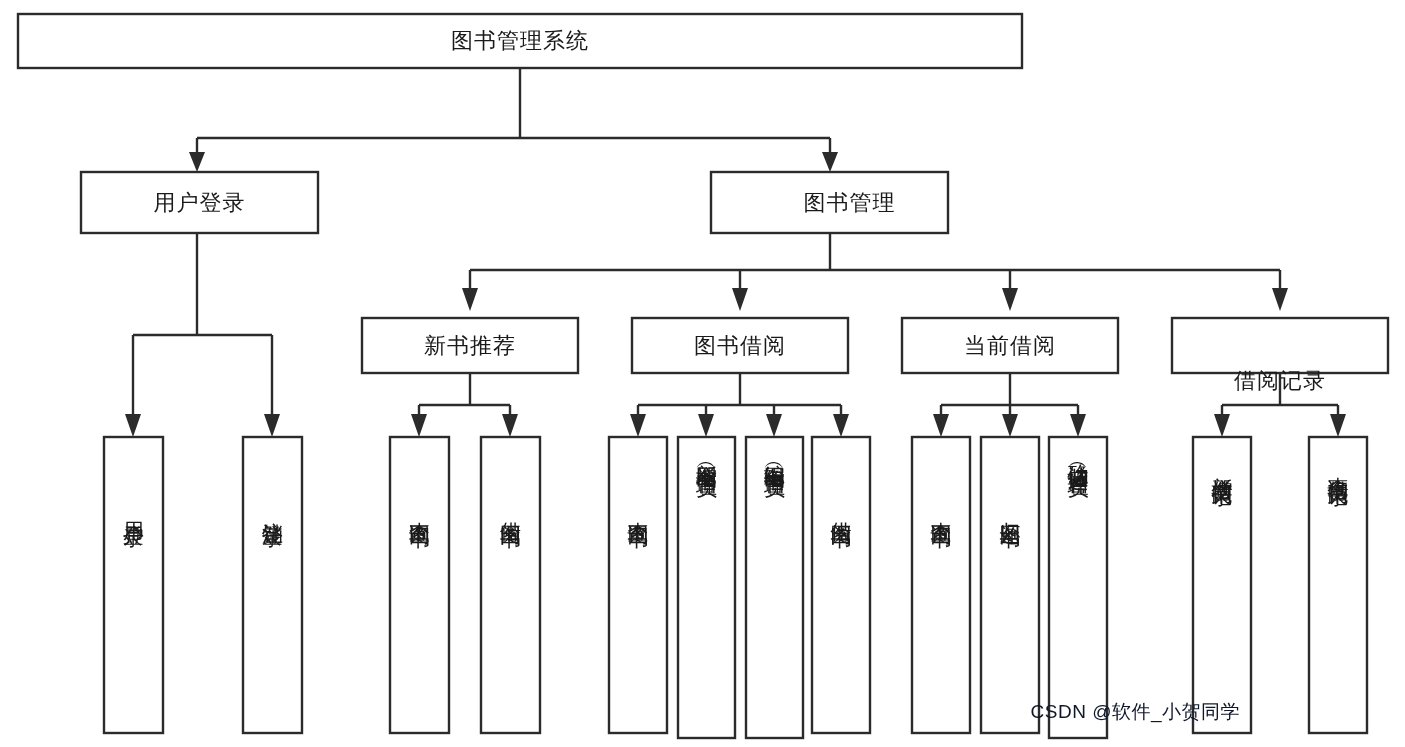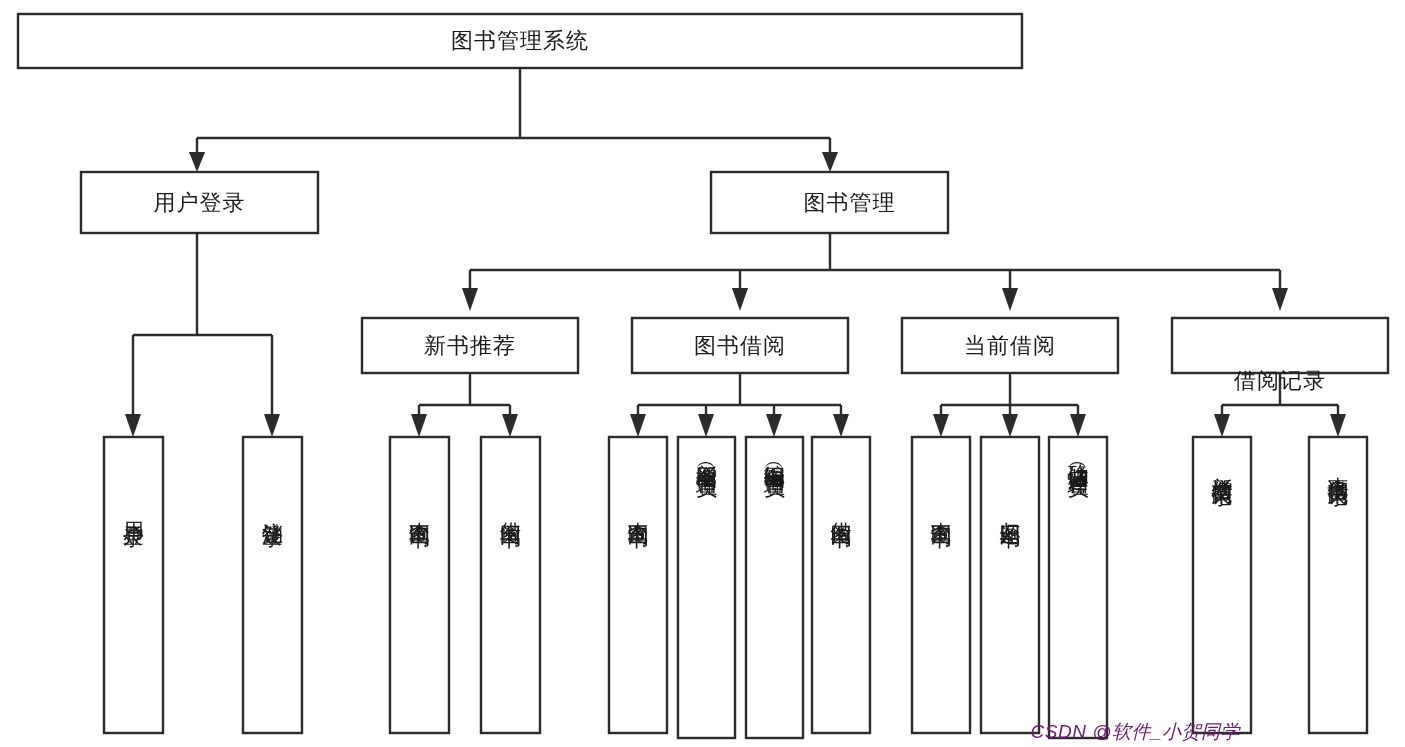--- a/index.html
+++ b/index.html
@@ -69,27 +69,26 @@
   .hlabel-wrap span {
     font-family: "Liberation Sans", "DejaVu Sans", sans-serif;
     font-size: 22px;
     color: #1a1a1a;
     letter-spacing: 1px;
     white-space: nowrap;
   }
   #watermark {
     position: absolute;
     right: 8px;
-    bottom: 2px;
+    bottom: 22px;
     font-family: "Liberation Sans", "DejaVu Sans", sans-serif;
     font-size: 19px;
-    color: #701a75;
+    color: #0f172a;
     white-space: nowrap;
     letter-spacing: 0.5px;
-    font-style: italic;
   }
 </style>
 </head>
 <body>
 
 <div id="diagram-root">
 
   <svg class="diagram" viewBox="0 0 1405 747">
 
     <g>

